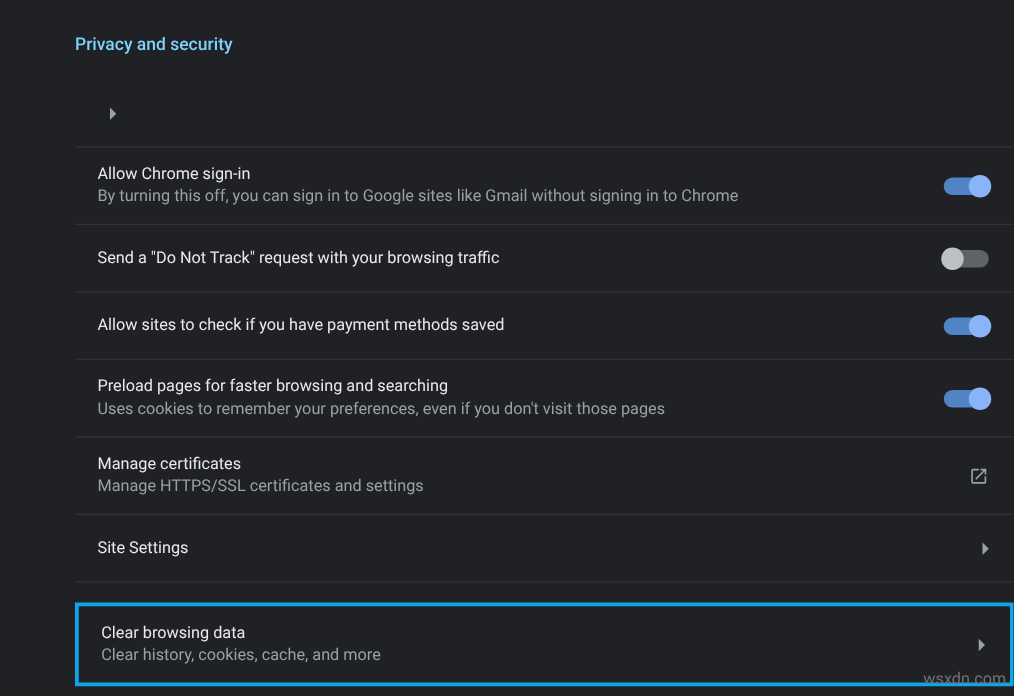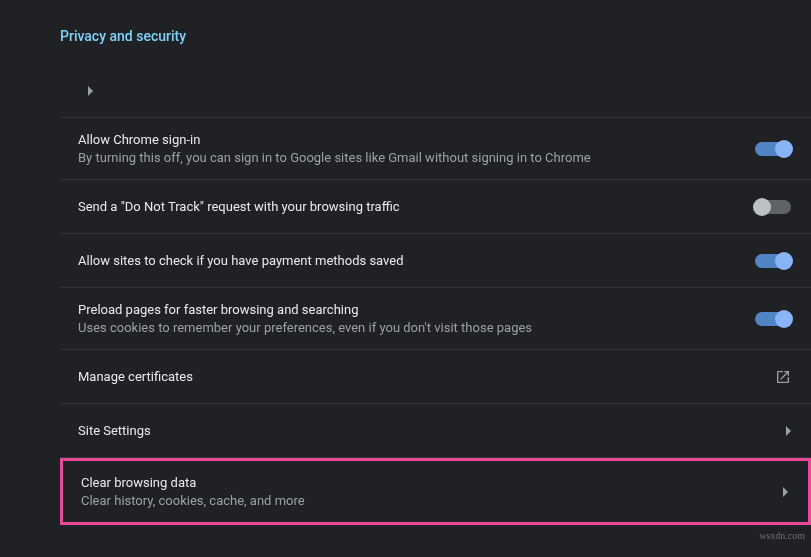--- a/index.html
+++ b/index.html
@@ -103,33 +103,32 @@
       width: 16px;
       height: 16px;
       flex-shrink: 0;
       margin-left: 10px;
     }
     .external-icon svg {
       width: 100%;
       height: 100%;
     }
     .highlight-box {
-      border: 3px solid #ec4899;
-      margin-top: 0;
+      border: 3px solid #0ea5e9;
+      margin-top: 16px;
     }
     .highlight-box .settings-item {
       border-bottom: none;
     }
     .watermark {
       position: absolute;
-      bottom: 16px;
+      bottom: 6px;
       right: 6px;
-      font-size: 10px;
+      font-size: 13px;
       color: #707070;
-      font-family: Liberation Serif, serif;
     }
   </style>
 </head>
 <body>
 
 <div class="container">
   <div class="section-title">Privacy and security</div>
 
   <div class="settings-list">
 
@@ -175,20 +174,21 @@
       </div>
       <div class="toggle on">
         <div class="toggle-track"></div>
         <div class="toggle-thumb"></div>
       </div>
     </div>
 
     <div class="settings-item">
       <div class="item-text">
         <div class="item-title">Manage certificates</div>
+        <div class="item-subtitle">Manage HTTPS/SSL certificates and settings</div>
       </div>
       <div class="external-icon">
         <svg viewBox="0 0 24 24" fill="#9aa0a6">
           <path d="M19 19H5V5h7V3H5c-1.11 0-2 .9-2 2v14c0 1.1.89 2 2 2h14c1.1 0 2-.9 2-2v-7h-2v7zM14 3v2h3.59l-9.83 9.83 1.41 1.41L19 6.41V10h2V3h-7z"></path>
         </svg>
       </div>
     </div>
 
     <div class="settings-item">
       <div class="item-text">

